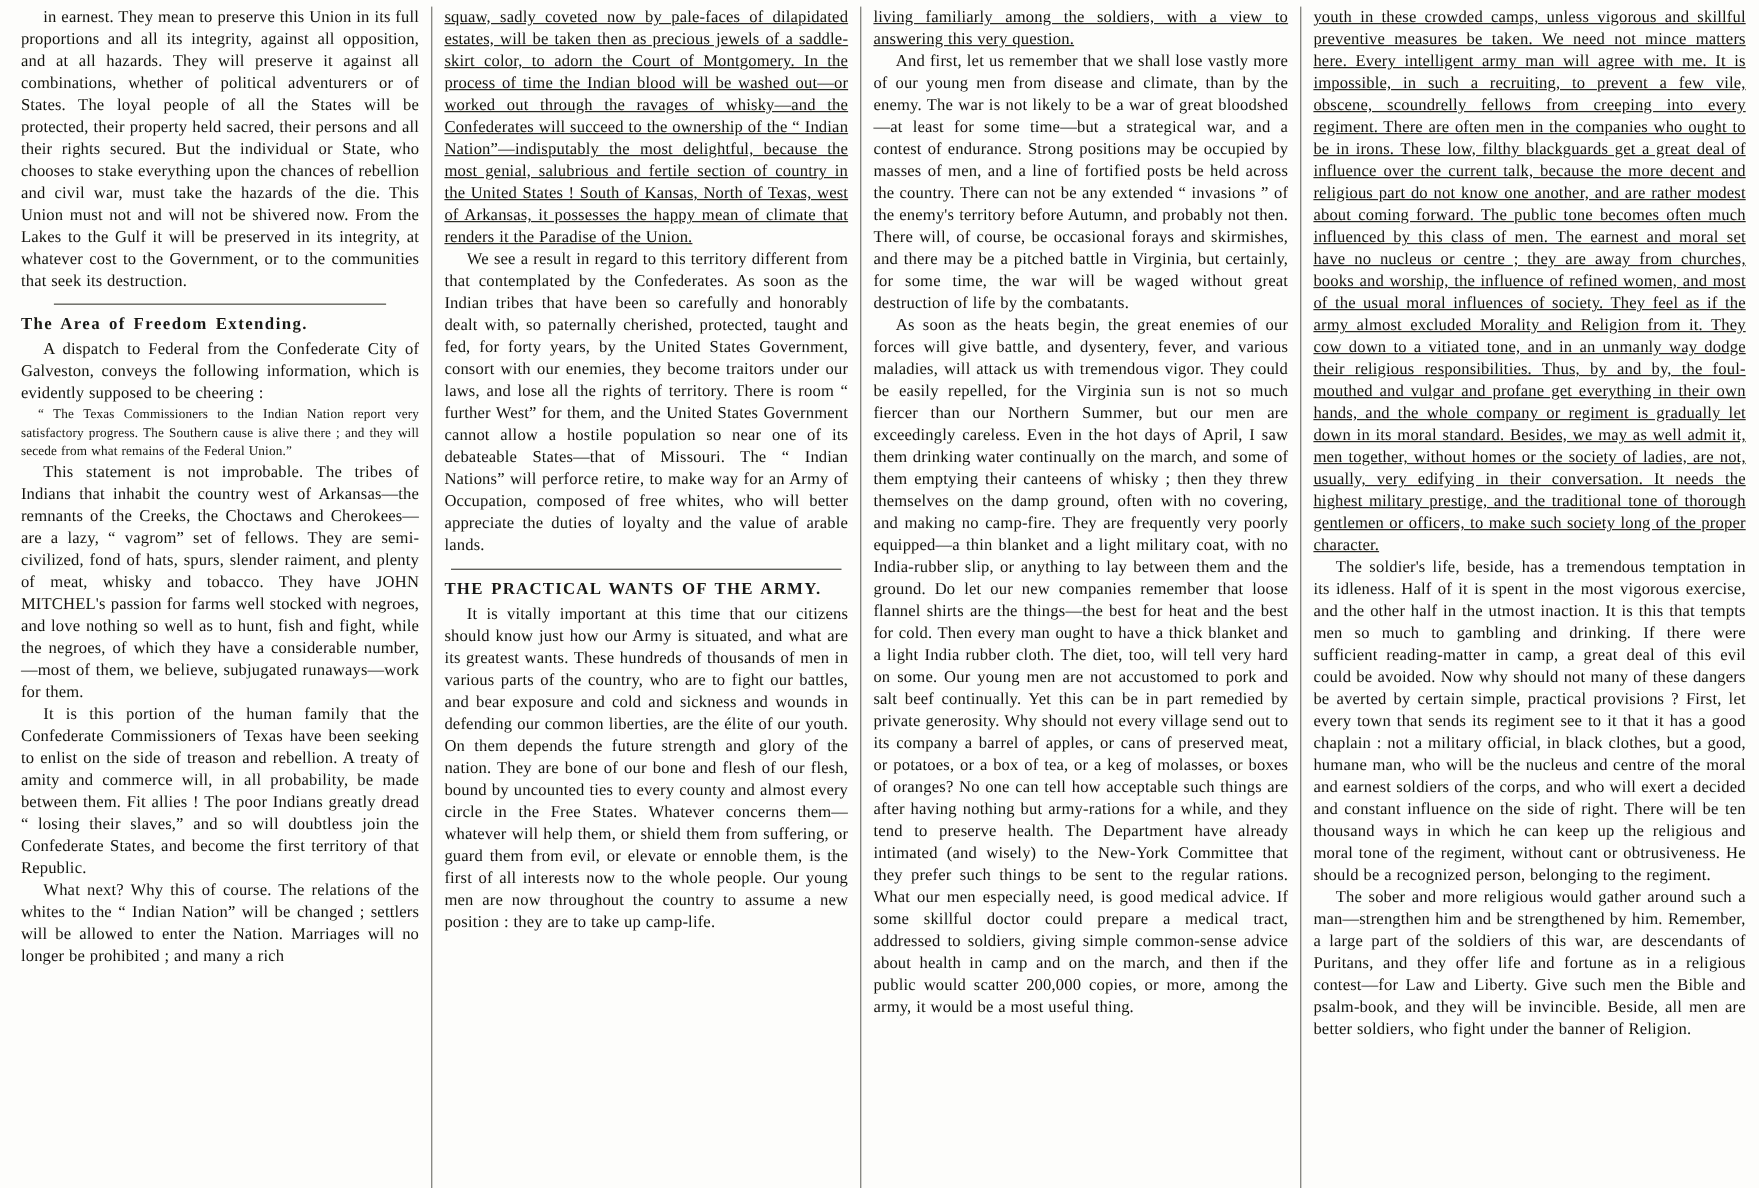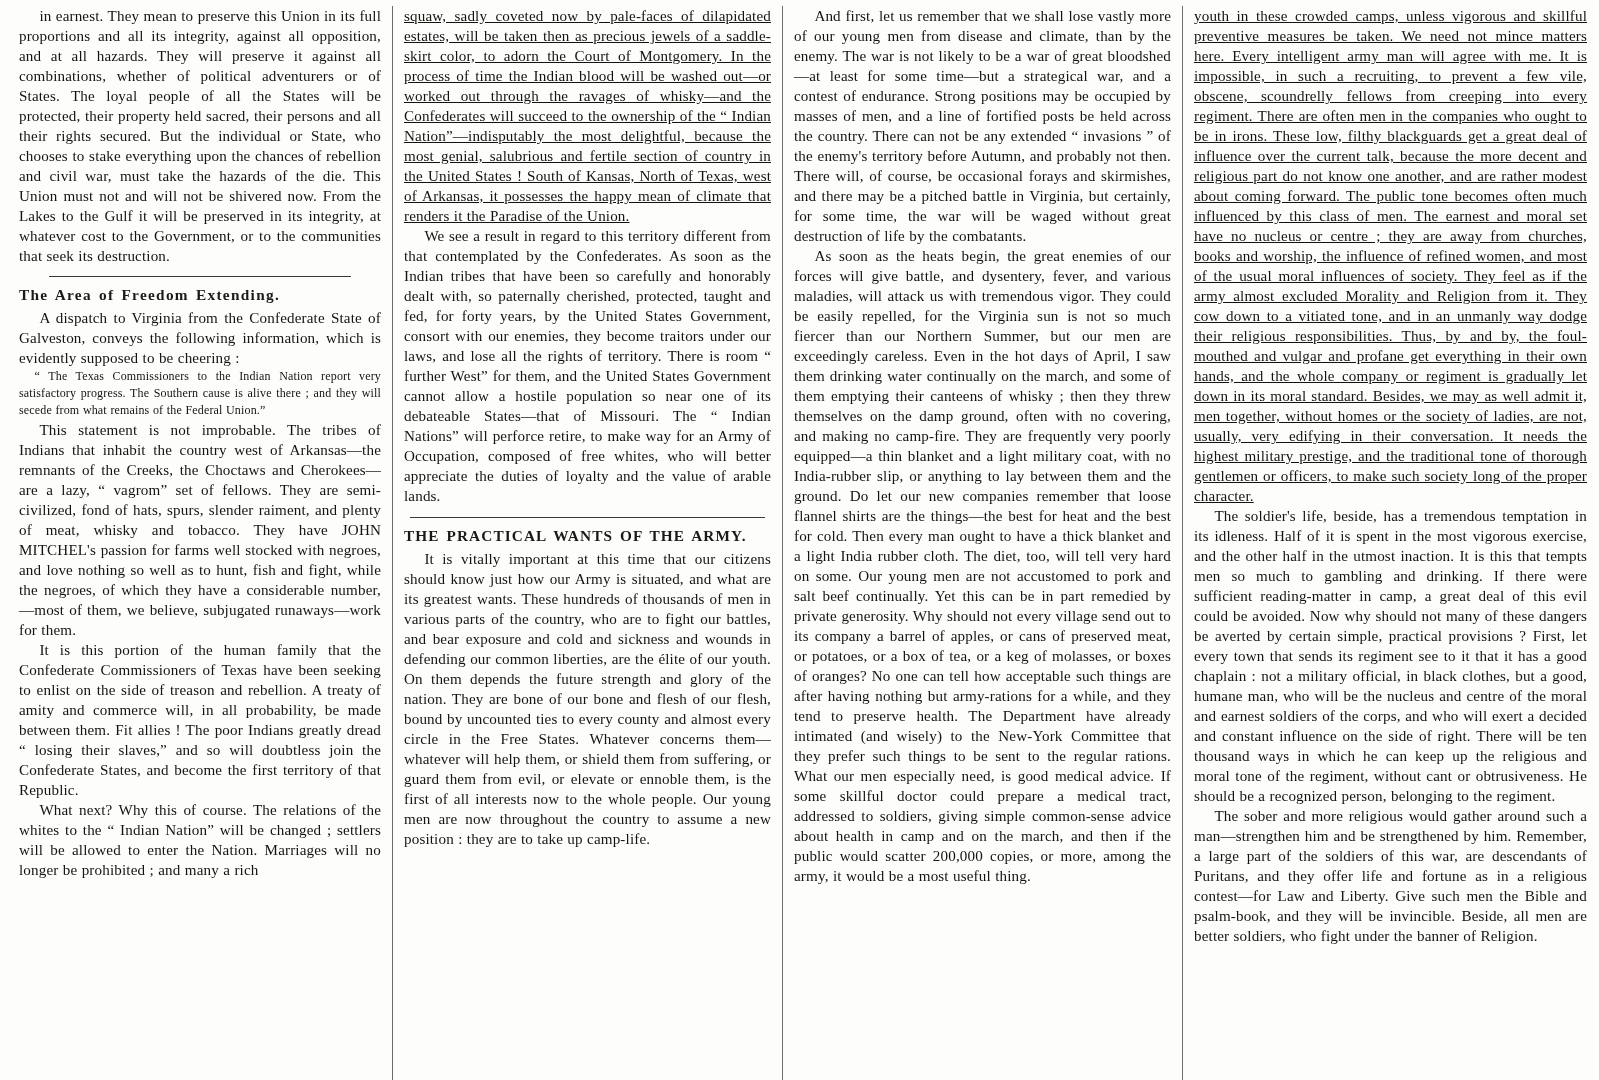--- a/index.html
+++ b/index.html
@@ -79,36 +79,37 @@
 </style>
 </head>
 <body>
 
 <div id="page">
 
   <div class="column col1 col-rule">
     <p>in earnest. They mean to preserve this Union in its full proportions and all its integrity, against all opposition, and at all hazards. They will preserve it against all combinations, whether of political adventurers or of States. The loyal people of all the States will be protected, their property held sacred, their persons and all their rights secured. But the individual or State, who chooses to stake everything upon the chances of rebellion and civil war, must take the hazards of the die. This Union must not and will not be shivered now. From the Lakes to the Gulf it will be preserved in its integrity, at whatever cost to the Government, or to the communities that seek its destruction.</p>
     <div class="rule-short"></div>
     <div class="headline">The Area of Freedom Extending.</div>
-    <p>A dispatch to Virginia from the Confederate State of Galveston, conveys the following information, which is evidently supposed to be cheering :</p>
+    <p>A dispatch to Federal from the Confederate City of Galveston, conveys the following information, which is evidently supposed to be cheering :</p>
     <p class="quote">“ The Texas Commissioners to the Indian Nation report very satisfactory progress. The Southern cause is alive there ; and they will secede from what remains of the Federal Union.”</p>
     <p>This statement is not improbable. The tribes of Indians that inhabit the country west of Arkansas—the remnants of the Creeks, the Choctaws and Cherokees—are a lazy, “ vagrom” set of fellows. They are semi-civilized, fond of hats, spurs, slender raiment, and plenty of meat, whisky and tobacco. They have JOHN MITCHEL's passion for farms well stocked with negroes, and love nothing so well as to hunt, fish and fight, while the negroes, of which they have a considerable number,—most of them, we believe, subjugated runaways—work for them.</p>
     <p>It is this portion of the human family that the Confederate Commissioners of Texas have been seeking to enlist on the side of treason and rebellion. A treaty of amity and commerce will, in all probability, be made between them. Fit allies ! The poor Indians greatly dread “ losing their slaves,” and so will doubtless join the Confederate States, and become the first territory of that Republic.</p>
     <p>What next? Why this of course. The relations of the whites to the “ Indian Nation” will be changed ; settlers will be allowed to enter the Nation. Marriages will no longer be prohibited ; and many a rich</p>
   </div>
 
   <div class="column col2 col-rule">
     <p class="noindent">squaw, sadly coveted now by pale-faces of dilapidated estates, will be taken then as precious jewels of a saddle-skirt color, to adorn the Court of Montgomery. In the process of time the Indian blood will be washed out—or worked out through the ravages of whisky—and the Confederates will succeed to the ownership of the “ Indian Nation”—indisputably the most delightful, because the most genial, salubrious and fertile section of country in the United States ! South of Kansas, North of Texas, west of Arkansas, it possesses the happy mean of climate that renders it the Paradise of the Union.</p>
     <p>We see a result in regard to this territory different from that contemplated by the Confederates. As soon as the Indian tribes that have been so carefully and honorably dealt with, so paternally cherished, protected, taught and fed, for forty years, by the United States Government, consort with our enemies, they become traitors under our laws, and lose all the rights of territory. There is room “ further West” for them, and the United States Government cannot allow a hostile population so near one of its debateable States—that of Missouri. The “ Indian Nations” will perforce retire, to make way for an Army of Occupation, composed of free whites, who will better appreciate the duties of loyalty and the value of arable lands.</p>
     <div class="rule-top"></div>
     <div class="headline small-caps">THE PRACTICAL WANTS OF THE ARMY.</div>
     <p>It is vitally important at this time that our citizens should know just how our Army is situated, and what are its greatest wants. These hundreds of thousands of men in various parts of the country, who are to fight our battles, and bear exposure and cold and sickness and wounds in defending our common liberties, are the élite of our youth. On them depends the future strength and glory of the nation. They are bone of our bone and flesh of our flesh, bound by uncounted ties to every county and almost every circle in the Free States. Whatever concerns them—whatever will help them, or shield them from suffering, or guard them from evil, or elevate or ennoble them, is the first of all interests now to the whole people. Our young men are now throughout the country to assume a new position : they are to take up camp-life.</p>
   </div>
 
   <div class="column col3 col-rule">
+    <p class="noindent">living familiarly among the soldiers, with a view to answering this very question.</p>
     <p>And first, let us remember that we shall lose vastly more of our young men from disease and climate, than by the enemy. The war is not likely to be a war of great bloodshed—at least for some time—but a strategical war, and a contest of endurance. Strong positions may be occupied by masses of men, and a line of fortified posts be held across the country. There can not be any extended “ invasions ” of the enemy's territory before Autumn, and probably not then. There will, of course, be occasional forays and skirmishes, and there may be a pitched battle in Virginia, but certainly, for some time, the war will be waged without great destruction of life by the combatants.</p>
     <p>As soon as the heats begin, the great enemies of our forces will give battle, and dysentery, fever, and various maladies, will attack us with tremendous vigor. They could be easily repelled, for the Virginia sun is not so much fiercer than our Northern Summer, but our men are exceedingly careless. Even in the hot days of April, I saw them drinking water continually on the march, and some of them emptying their canteens of whisky ; then they threw themselves on the damp ground, often with no covering, and making no camp-fire. They are frequently very poorly equipped—a thin blanket and a light military coat, with no India-rubber slip, or anything to lay between them and the ground. Do let our new companies remember that loose flannel shirts are the things—the best for heat and the best for cold. Then every man ought to have a thick blanket and a light India rubber cloth. The diet, too, will tell very hard on some. Our young men are not accustomed to pork and salt beef continually. Yet this can be in part remedied by private generosity. Why should not every village send out to its company a barrel of apples, or cans of preserved meat, or potatoes, or a box of tea, or a keg of molasses, or boxes of oranges? No one can tell how acceptable such things are after having nothing but army-rations for a while, and they tend to preserve health. The Department have already intimated (and wisely) to the New-York Committee that they prefer such things to be sent to the regular rations. What our men especially need, is good medical advice. If some skillful doctor could prepare a medical tract, addressed to soldiers, giving simple common-sense advice about health in camp and on the march, and then if the public would scatter 200,000 copies, or more, among the army, it would be a most useful thing.</p>
   </div>
 
   <div class="column col4">
     <p class="noindent">youth in these crowded camps, unless vigorous and skillful preventive measures be taken. We need not mince matters here. Every intelligent army man will agree with me. It is impossible, in such a recruiting, to prevent a few vile, obscene, scoundrelly fellows from creeping into every regiment. There are often men in the companies who ought to be in irons. These low, filthy blackguards get a great deal of influence over the current talk, because the more decent and religious part do not know one another, and are rather modest about coming forward. The public tone becomes often much influenced by this class of men. The earnest and moral set have no nucleus or centre ; they are away from churches, books and worship, the influence of refined women, and most of the usual moral influences of society. They feel as if the army almost excluded Morality and Religion from it. They cow down to a vitiated tone, and in an unmanly way dodge their religious responsibilities. Thus, by and by, the foul-mouthed and vulgar and profane get everything in their own hands, and the whole company or regiment is gradually let down in its moral standard. Besides, we may as well admit it, men together, without homes or the society of ladies, are not, usually, very edifying in their conversation. It needs the highest military prestige, and the traditional tone of thorough gentlemen or officers, to make such society long of the proper character.</p>
     <p>The soldier's life, beside, has a tremendous temptation in its idleness. Half of it is spent in the most vigorous exercise, and the other half in the utmost inaction. It is this that tempts men so much to gambling and drinking. If there were sufficient reading-matter in camp, a great deal of this evil could be avoided. Now why should not many of these dangers be averted by certain simple, practical provisions ? First, let every town that sends its regiment see to it that it has a good chaplain : not a military official, in black clothes, but a good, humane man, who will be the nucleus and centre of the moral and earnest soldiers of the corps, and who will exert a decided and constant influence on the side of right. There will be ten thousand ways in which he can keep up the religious and moral tone of the regiment, without cant or obtrusiveness. He should be a recognized person, belonging to the regiment.</p>
     <p>The sober and more religious would gather around such a man—strengthen him and be strengthened by him. Remember, a large part of the soldiers of this war, are descendants of Puritans, and they offer life and fortune as in a religious contest—for Law and Liberty. Give such men the Bible and psalm-book, and they will be invincible. Beside, all men are better soldiers, who fight under the banner of Religion.</p>
   </div>
 

